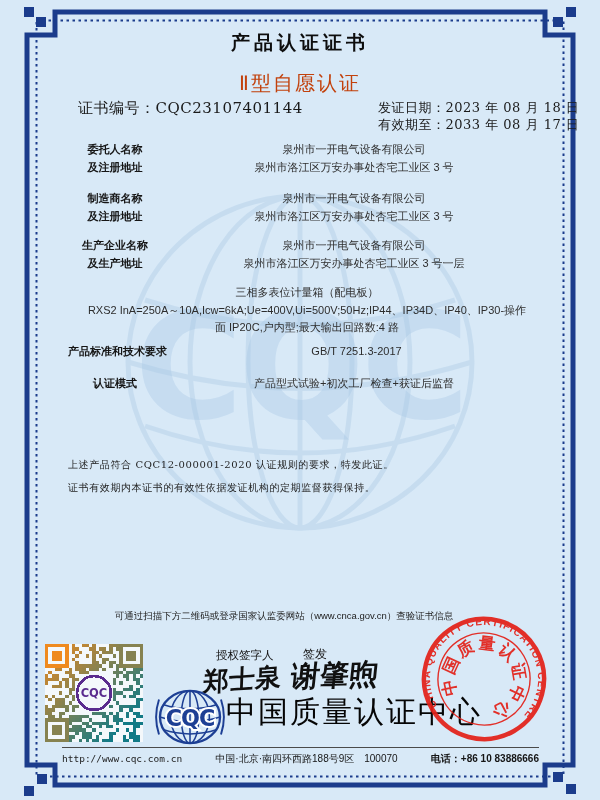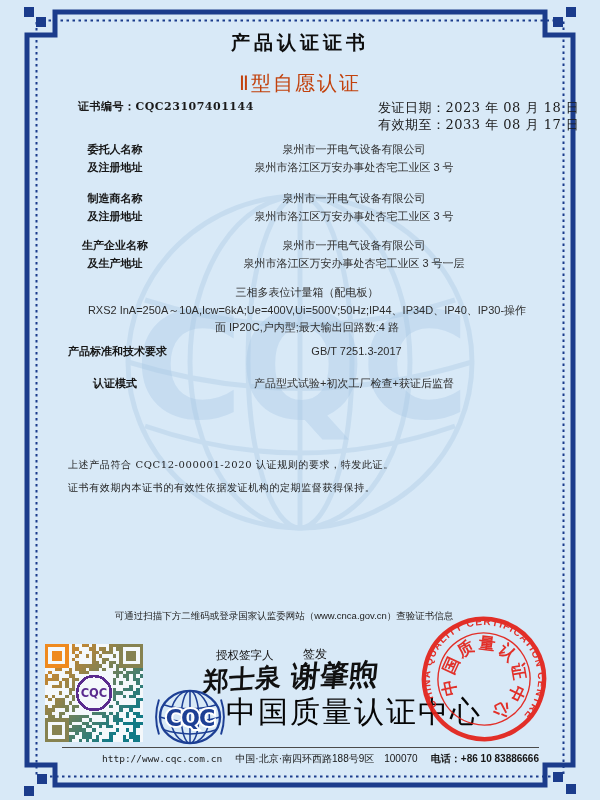--- a/index.html
+++ b/index.html
@@ -9,21 +9,21 @@
   .watermark-svg{left:115px;top:190px;z-index:0;}
   .frame-svg{z-index:1;}
   .content{position:absolute;inset:0;z-index:2;}
 
   .title{position:absolute;top:30px;left:0;width:600px;text-align:center;
          font-size:19px;font-weight:bold;letter-spacing:4px;color:#0d0d0d;}
   .subtitle{position:absolute;top:64px;left:0;width:600px;text-align:center;
          font-size:20px;letter-spacing:2px;color:#c2410c;font-family:"Liberation Serif",serif;margin-top:6px;}
 
   .kai{font-family:"DejaVu Serif","Liberation Serif",serif;}
-  .certno{position:absolute;left:78px;top:99px;font-size:11px;font-weight:700;color:#1a1a1a;letter-spacing:.5px;}
+  .certno{position:absolute;left:78px;top:99px;font-size:15px;font-weight:400;color:#1a1a1a;letter-spacing:.5px;}
   .dates{position:absolute;left:378px;top:99px;font-size:13px;font-weight:400;color:#1a1a1a;line-height:17px;letter-spacing:.5px;}
 
   .field-row{position:absolute;left:68px;width:478px;display:flex;text-align:center;}
   .field-label{flex:0 0 94px;font-size:11px;font-weight:bold;color:#151515;line-height:17.5px;white-space:nowrap;}
   .field-value{flex:1;font-size:11px;color:#2d2d2d;line-height:17.5px;}
 
   .remarks{position:absolute;left:68px;top:407px;font-size:10px;color:#1f1f1f;line-height:23px;letter-spacing:.6px;margin-top:46px;}
 
   .notice{position:absolute;left:0;top:610px;width:568px;text-align:center;font-size:9.5px;color:#222;}
 
@@ -35,21 +35,21 @@
   .sig-auth{position:absolute;left:203px;top:662px;font-size:26px;transform:rotate(-4deg) skewX(-6deg);}
   .sig-issue{position:absolute;left:291px;top:656px;font-size:29px;transform:rotate(-2deg) skewX(-8deg);}
 
   .org-logo{position:absolute;left:152px;top:686px;width:76px;height:62px;}
   .org-name{position:absolute;left:226px;top:692px;font-size:30px;font-weight:500;letter-spacing:2px;color:#050505;}
 
   .stamp{position:absolute;left:418px;top:613px;width:132px;height:132px;z-index:5;opacity:.93;}
 
   .footer-line{position:absolute;left:62px;top:747px;width:477px;height:1px;background:#4a4a4a;}
   .footer{position:absolute;left:62px;top:752px;width:477px;display:flex;justify-content:space-between;align-items:baseline;}
-  .footer-url{font-family:"DejaVu Sans Mono","Liberation Mono",monospace;font-size:9.5px;color:#1c1c1c;margin-left:40px;}
+  .footer-url{font-family:"DejaVu Sans Mono","Liberation Mono",monospace;font-size:9.5px;color:#1c1c1c;}
   .footer-addr{font-size:10px;color:#151515;}
   .footer-phone{font-size:10px;font-weight:600;color:#151515;}
 </style>
 </head>
 <body>
 
 <div class="page">
 
   <svg class="watermark-svg" width="370" height="350" viewBox="0 0 370 350">
     <g stroke="#b9d3ea" stroke-width="5" fill="none" opacity="0.55">

